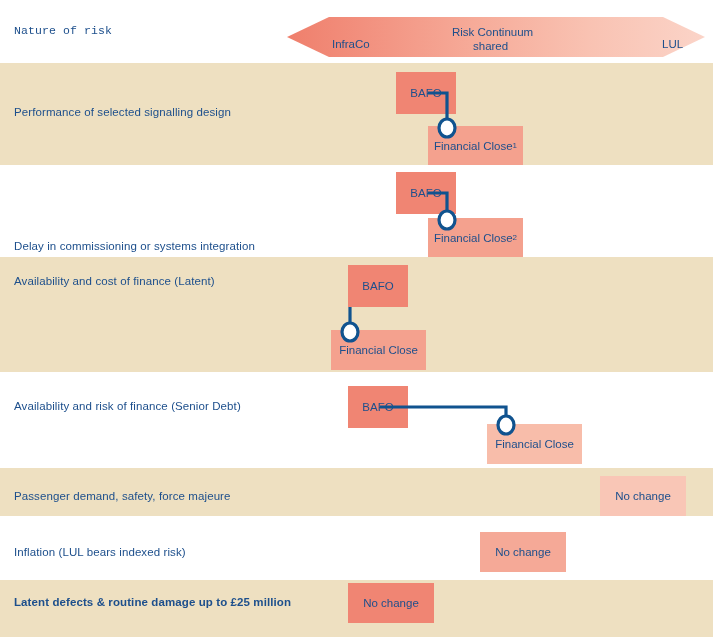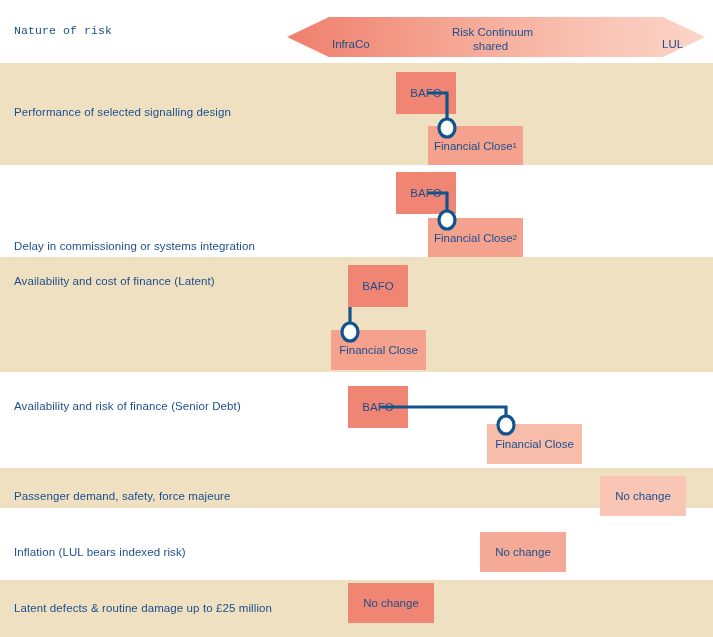--- a/index.html
+++ b/index.html
@@ -177,35 +177,35 @@
     <span>Financial Close</span>
       <sup></sup>
   </div>
 
   <svg class="connector" style="left:300px;top:0px;" width="260" height="96">
     <path d="M 80 35 L 206 35 L 206 51" stroke="#10538f" stroke-width="3.2" fill="none"></path>
     <ellipse cx="206" cy="53" rx="8" ry="9" fill="#ffffff" stroke="#10538f" stroke-width="3.2"></ellipse>
   </svg>
 </div>
 
-<div class="risk-row shaded" id="row-4" style="top: 468px; height: 40px; background: rgb(238, 224, 193);">
+<div class="risk-row shaded" id="row-4" style="top: 468px; height: 48px; background: rgb(238, 224, 193);">
   <div class="row-label" style="top:22px;">Passenger demand, safety, force majeure</div>
 
   <div class="box" id="r4-nc" style="left: 572px; top: 8px; width: 86px; height: 40px; background: rgb(249, 198, 182);">
     <span>No change</span>
   </div>
 </div>
 
 <div class="risk-row plain" id="row-5" style="top: 524px; height: 56px; background: rgb(255, 255, 255);">
   <div class="row-label" style="top:22px;">Inflation (LUL bears indexed risk)</div>
 
   <div class="box" id="r5-nc" style="left: 452px; top: 8px; width: 86px; height: 40px; background: rgb(245, 169, 151);">
     <span>No change</span>
   </div>
 </div>
 
 <div class="risk-row shaded" id="row-6" style="top: 580px; height: 57px; background: rgb(238, 224, 193);">
-  <div class="row-label" style="top:22px;">Latent defects &amp; routine damage up to £25 million</div>
+  <div class="row-label" style="top:16px;font-weight:bold;">Latent defects &amp; routine damage up to £25 million</div>
 
   <div class="box" id="r6-nc" style="left: 320px; top: 3px; width: 86px; height: 40px; background: rgb(240, 133, 115);">
     <span>No change</span>
   </div>
 </div>
 
 </body></html>

